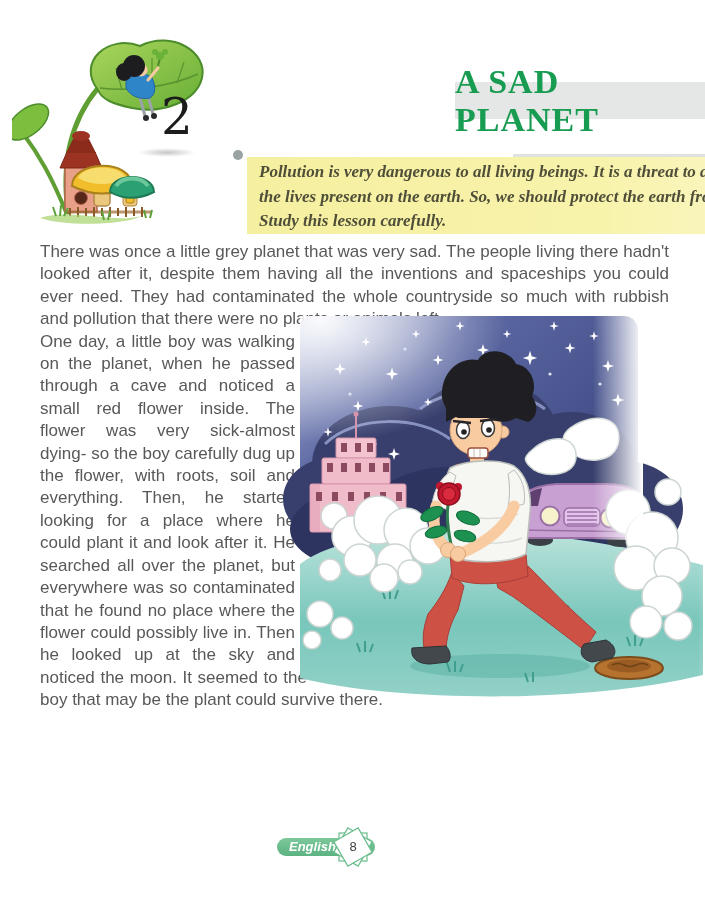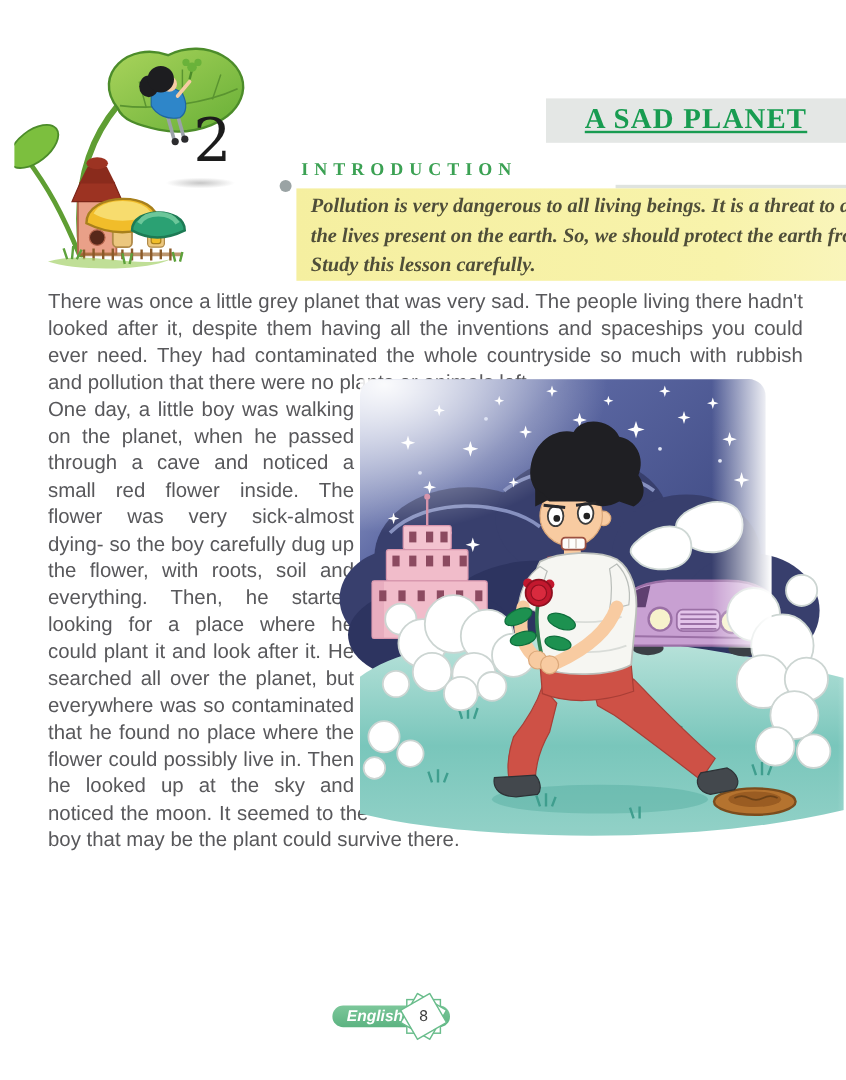--- a/index.html
+++ b/index.html
@@ -7,22 +7,22 @@
         font-family:"Liberation Sans",sans-serif;}
 
   
   .chapter-art{position:absolute;left:12px;top:28px;width:225px;height:200px;}
   .chapter-number{position:absolute;left:147px;top:92px;width:60px;text-align:center;
         font-family:"DejaVu Serif",serif;font-size:50px;color:#1c1c1c;line-height:1;}
   .chapter-number-shadow{position:absolute;left:138px;top:148px;width:58px;height:9px;
         background:radial-gradient(ellipse at center,#c6c6c6 0%,rgba(255,255,255,0) 70%);}
   .title-bar{position:absolute;right:0;top:82px;width:250px;height:37px;background:#e4e7e5;
         display:flex;align-items:center;justify-content:center;}
-  .title-bar span{font-family:"Liberation Serif",serif;font-weight:bold;font-size:24px;
-        letter-spacing:1px;color:#189c51;text-decoration:underline;}
+  .title-bar span{font-family:"Liberation Serif",serif;font-weight:bold;font-size:34px;
+        letter-spacing:1px;color:#189c51;}
   .intro-bullet{position:absolute;left:233px;top:150px;width:10px;height:10px;border-radius:50%;
         background:#9aa3a4;}
   .intro-heading{position:absolute;left:251px;top:134px;font-family:"Liberation Serif",serif;
         font-weight:bold;font-size:15px;letter-spacing:5px;color:#3ba153;}
   .bar-shadow{position:absolute;left:513px;top:154px;width:192px;height:3px;background:#dfe3df;}
   .intro-box{position:absolute;left:247px;top:157px;width:507px;height:77px;
         background:linear-gradient(90deg,#f5efa0 0%,#f8f3ab 70%,#faf6c2 100%);
         box-sizing:border-box;padding:3px 10px 0 12px;}
   .intro-box p{margin:0;font-family:"Liberation Serif",serif;font-style:italic;font-weight:bold;
         font-size:17px;line-height:24.5px;color:#4f4e39;}
@@ -114,21 +114,20 @@
   </svg>
 
   <div class="chapter-number-shadow"></div>
   <div class="chapter-number">2</div>
 
   <div class="title-bar">
     <span>A SAD PLANET</span>
   </div>
 
   <div class="intro-bullet"></div>
-  <div class="intro-heading">INTRODUCTION</div>
   <div class="bar-shadow"></div>
   <div class="intro-box">
     <p>Pollution is very dangerous to all living beings. It is a threat to all the lives present on the earth. So, we should protect the earth from it. Study this lesson carefully.</p>
   </div>
 
   <div class="content">
     <p>There was once a little grey planet that was very sad. The people living there hadn't looked after it, despite them having all the inventions and spaceships you could ever need. They had contaminated the whole countryside so much with rubbish and pollution that there were no plants or animals left.</p>
 
     <div class="main-art">
       <svg viewBox="0 0 440 385">

